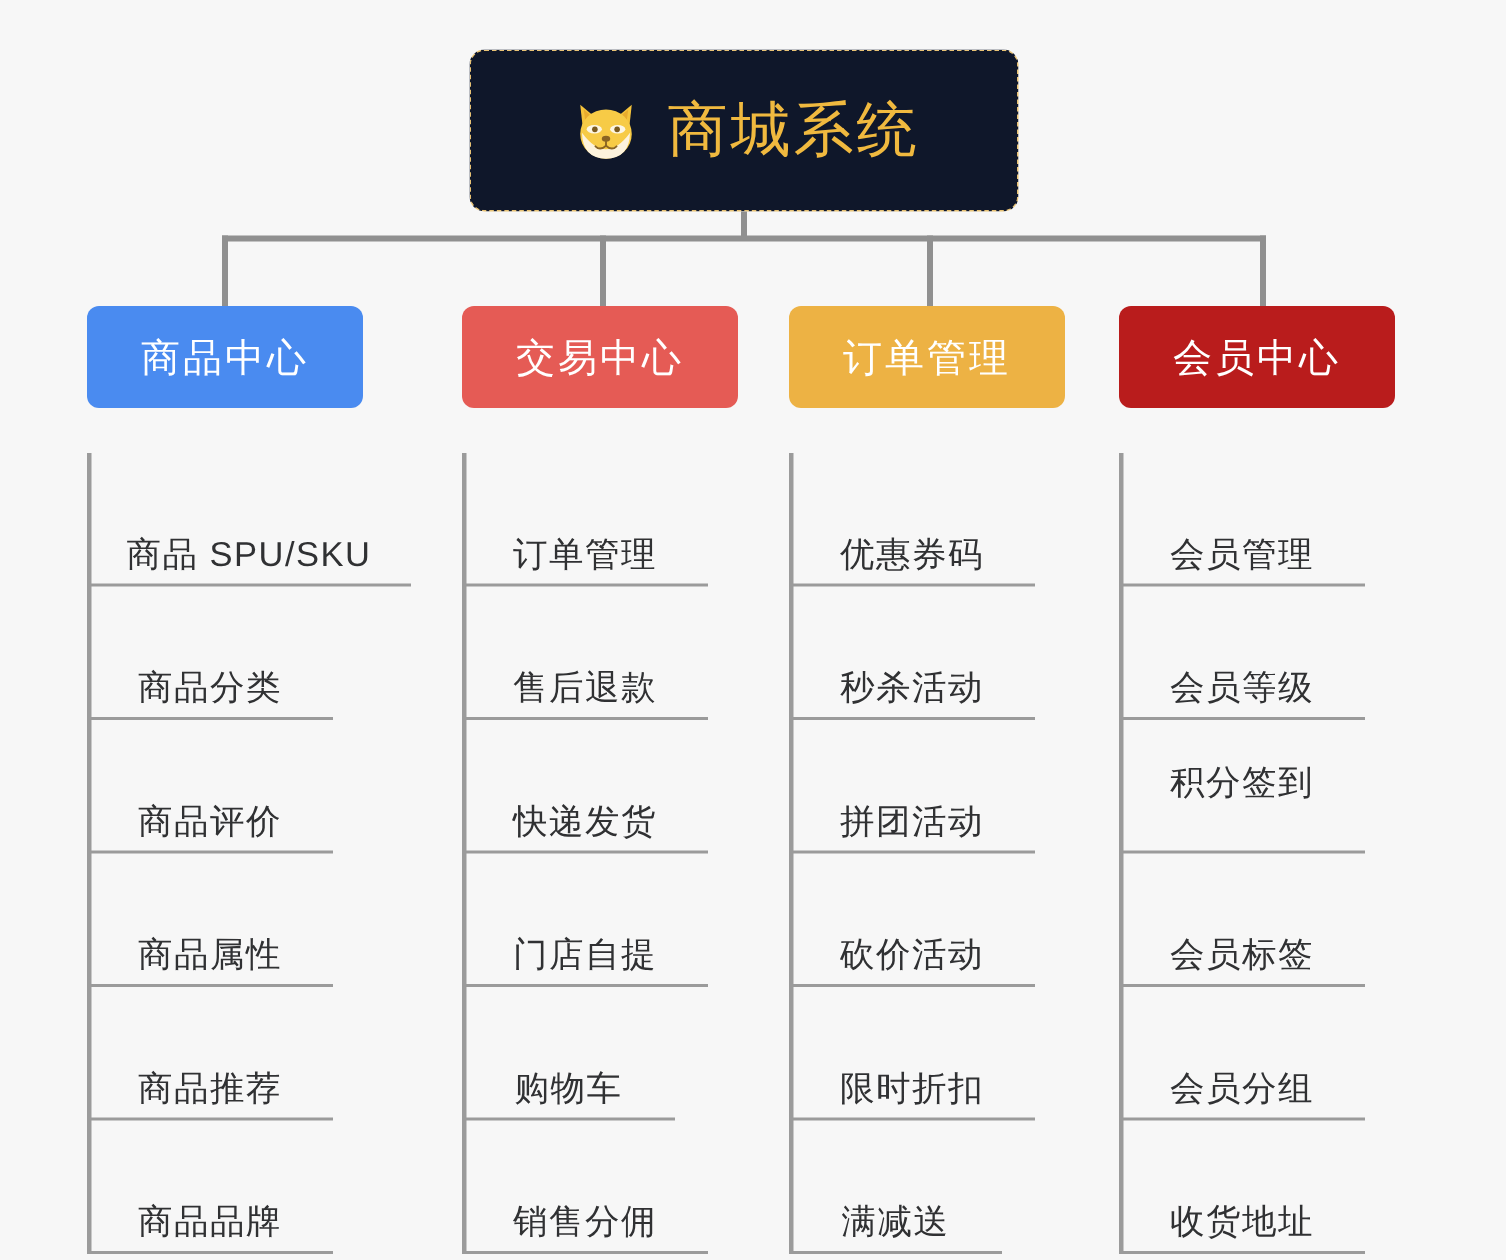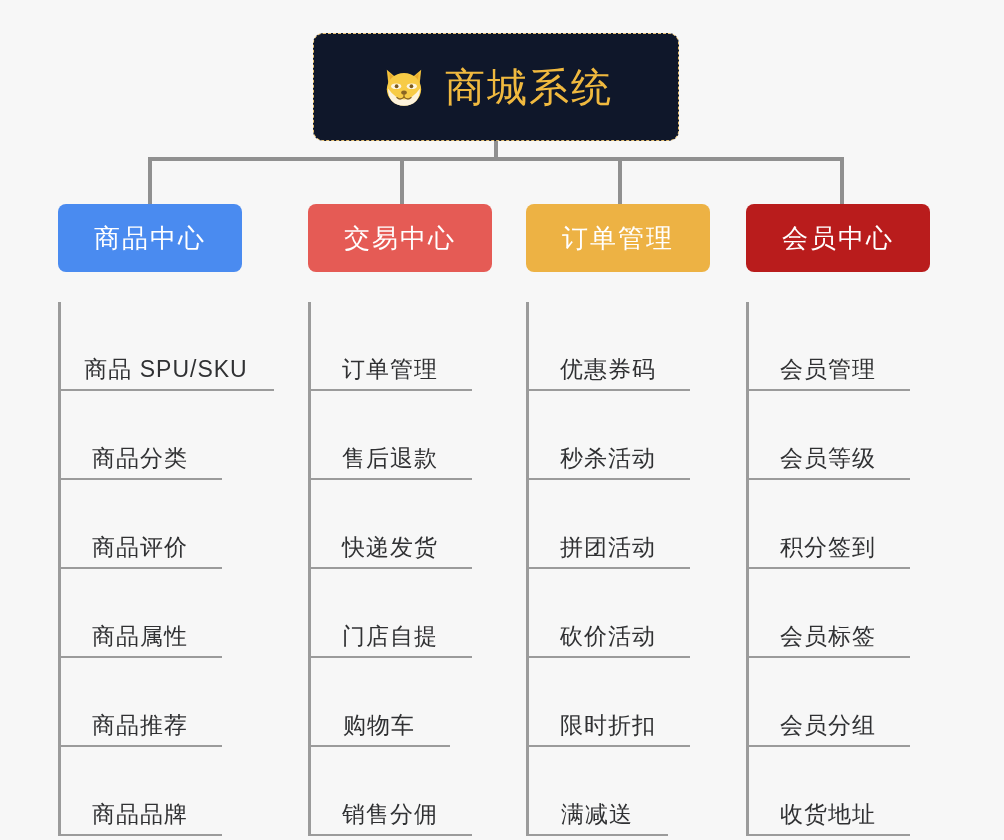--- a/index.html
+++ b/index.html
@@ -222,21 +222,21 @@
       <span>会员中心</span>
     </div>
     <div class="branch-body">
       <div class="spine"></div>
       <div class="leaf" style="width:164px;">
         <span class="leaf-label">会员管理</span>
       </div>
       <div class="leaf" style="width:164px;">
         <span class="leaf-label">会员等级</span>
       </div>
-      <div class="leaf" style="width:164px;">
+      <div class="leaf" style="width:164px;align-items:center;">
         <span class="leaf-label">积分签到</span>
       </div>
       <div class="leaf" style="width:164px;">
         <span class="leaf-label">会员标签</span>
       </div>
       <div class="leaf" style="width:164px;">
         <span class="leaf-label">会员分组</span>
       </div>
       <div class="leaf" style="width:164px;">
         <span class="leaf-label">收货地址</span>

